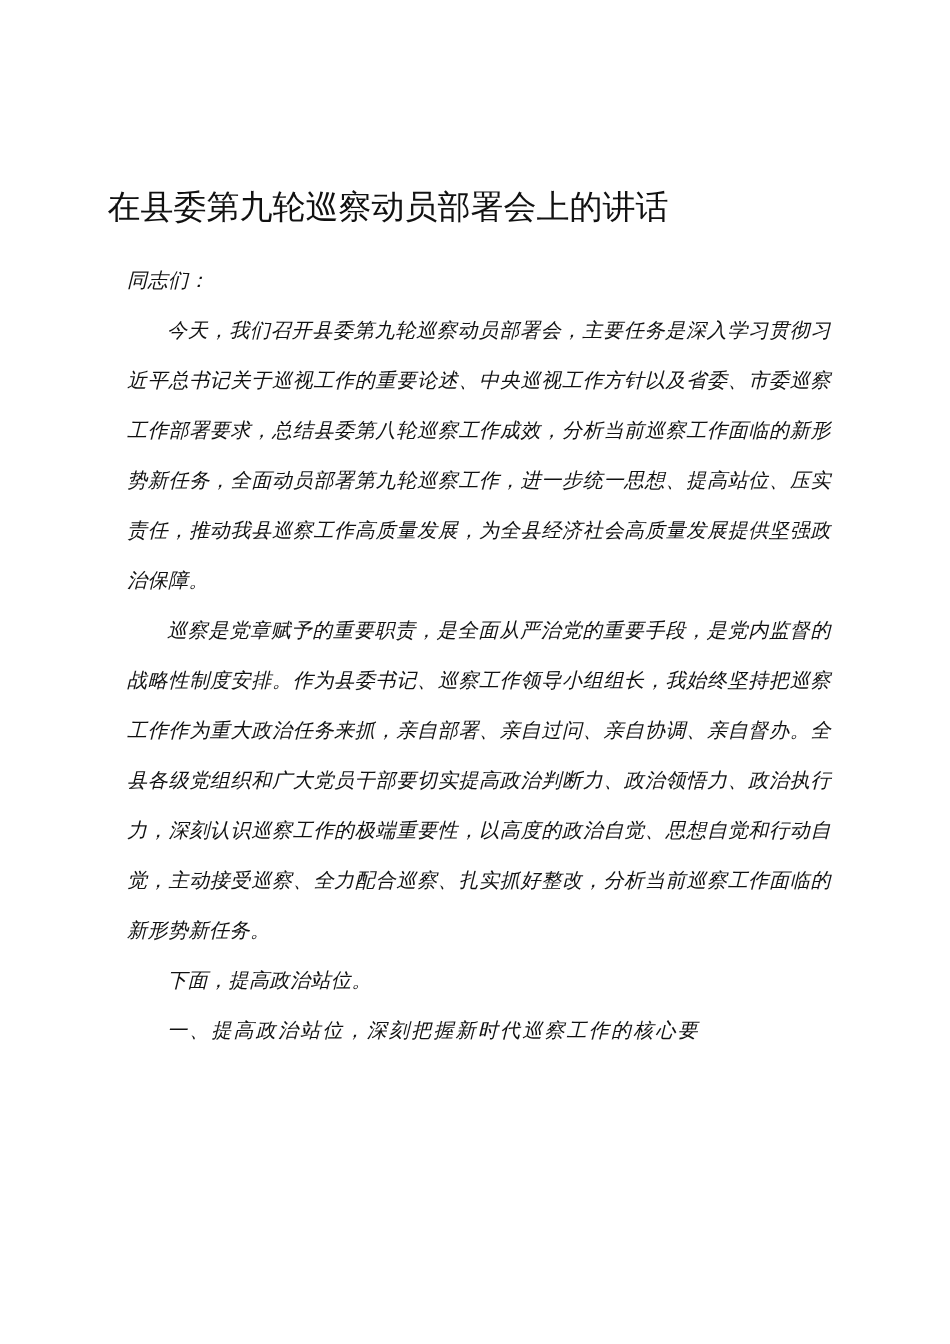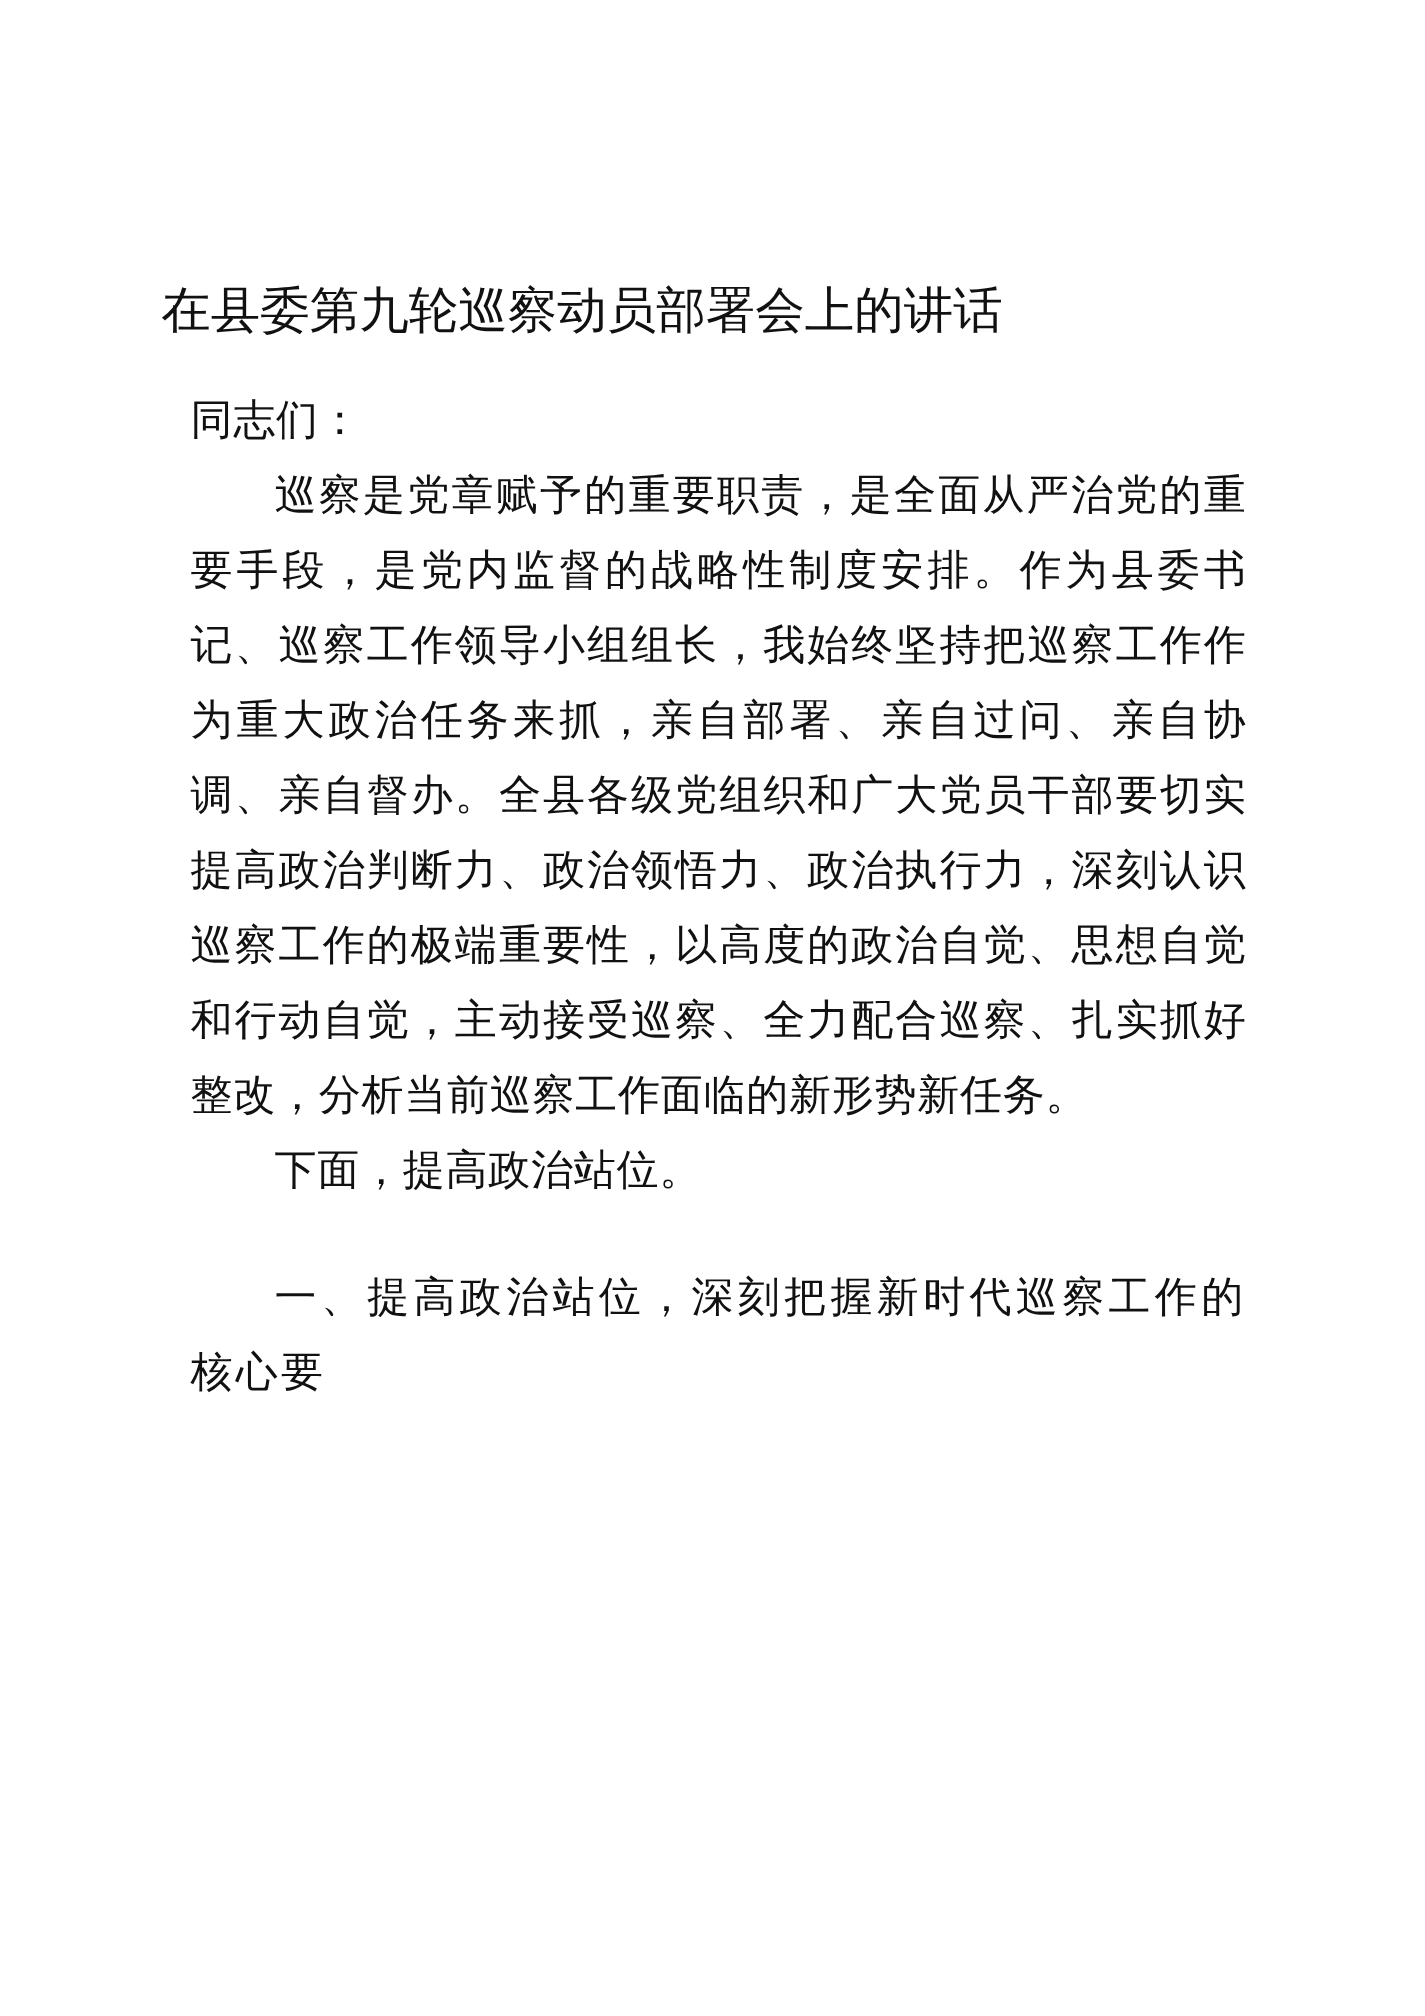--- a/index.html
+++ b/index.html
@@ -36,40 +36,41 @@
       font-weight: normal;
     }
     .body-text {
       position: absolute;
       left: 127px;
       top: 255px;
       width: 704px;
     }
     .para {
       margin: 0;
-      font-size: 28px;
+      font-size: 20px;
       line-height: 50px;
       text-align: justify;
       text-align-last: left;
       letter-spacing: 0.5px;
       word-break: break-all;
+      font-style: italic;
     }
     .indent {
       text-indent: 2em;
     }
     .heading1 {
       letter-spacing: 2.2px;
-      margin-top: 35px;
     }
   </style>
 </head>
 <body>
 
 <div class="page">
   <h1 class="title">在县委第九轮巡察动员部署会上的讲话</h1>
 
   <div class="body-text">
     <p class="para">同志们：</p>
+    <p class="para indent">今天，我们召开县委第九轮巡察动员部署会，主要任务是深入学习贯彻习近平总书记关于巡视工作的重要论述、中央巡视工作方针以及省委、市委巡察工作部署要求，总结县委第八轮巡察工作成效，分析当前巡察工作面临的新形势新任务，全面动员部署第九轮巡察工作，进一步统一思想、提高站位、压实责任，推动我县巡察工作高质量发展，为全县经济社会高质量发展提供坚强政治保障。</p>
     <p class="para indent">巡察是党章赋予的重要职责，是全面从严治党的重要手段，是党内监督的战略性制度安排。作为县委书记、巡察工作领导小组组长，我始终坚持把巡察工作作为重大政治任务来抓，亲自部署、亲自过问、亲自协调、亲自督办。全县各级党组织和广大党员干部要切实提高政治判断力、政治领悟力、政治执行力，深刻认识巡察工作的极端重要性，以高度的政治自觉、思想自觉和行动自觉，主动接受巡察、全力配合巡察、扎实抓好整改，分析当前巡察工作面临的新形势新任务。</p>
     <p class="para indent">下面，提高政治站位。</p>
     <p class="para indent heading1">一、提高政治站位，深刻把握新时代巡察工作的核心要</p>
   </div>
 </div>
 
 </body></html>

